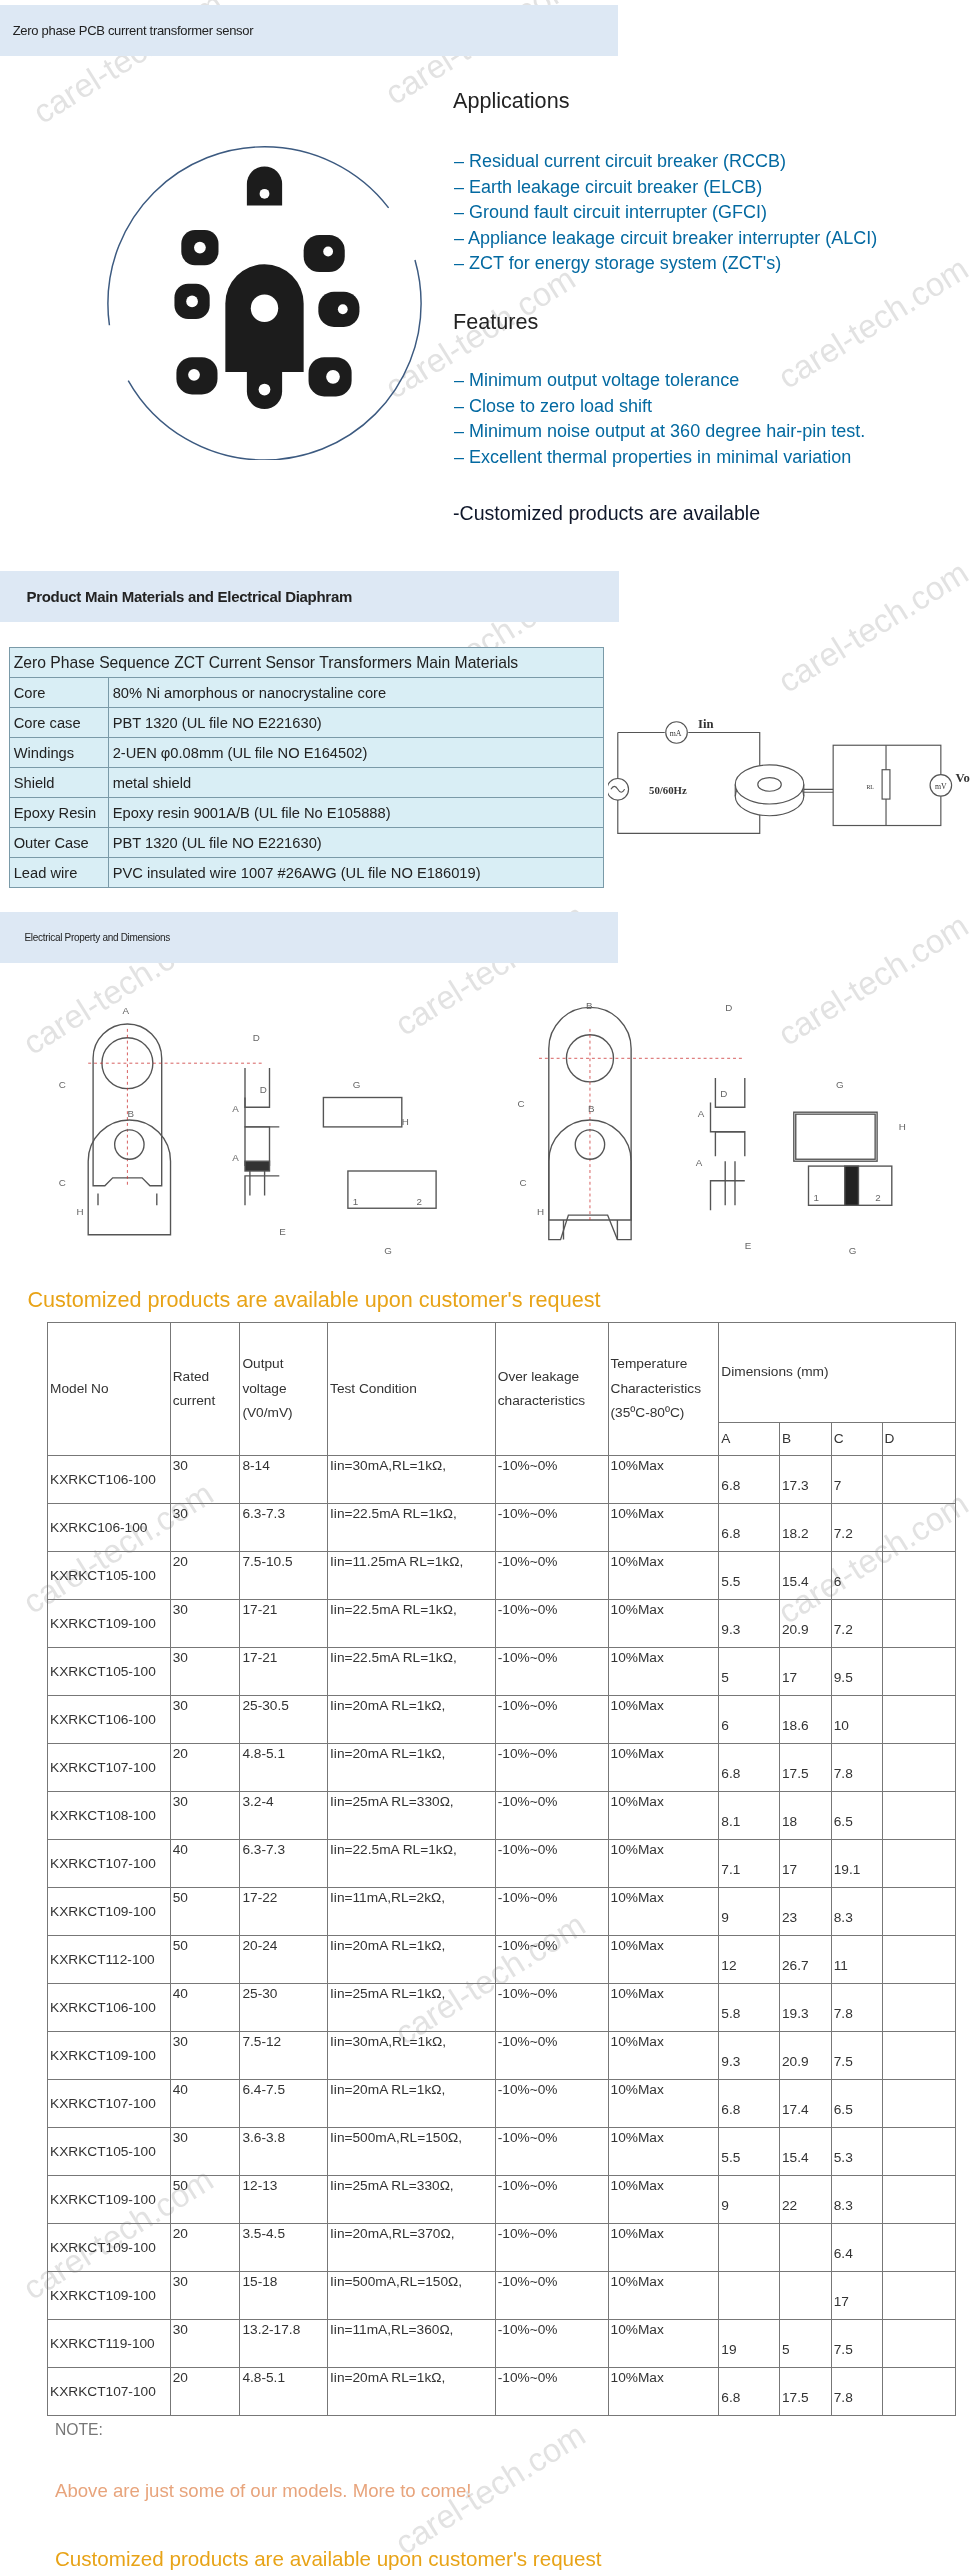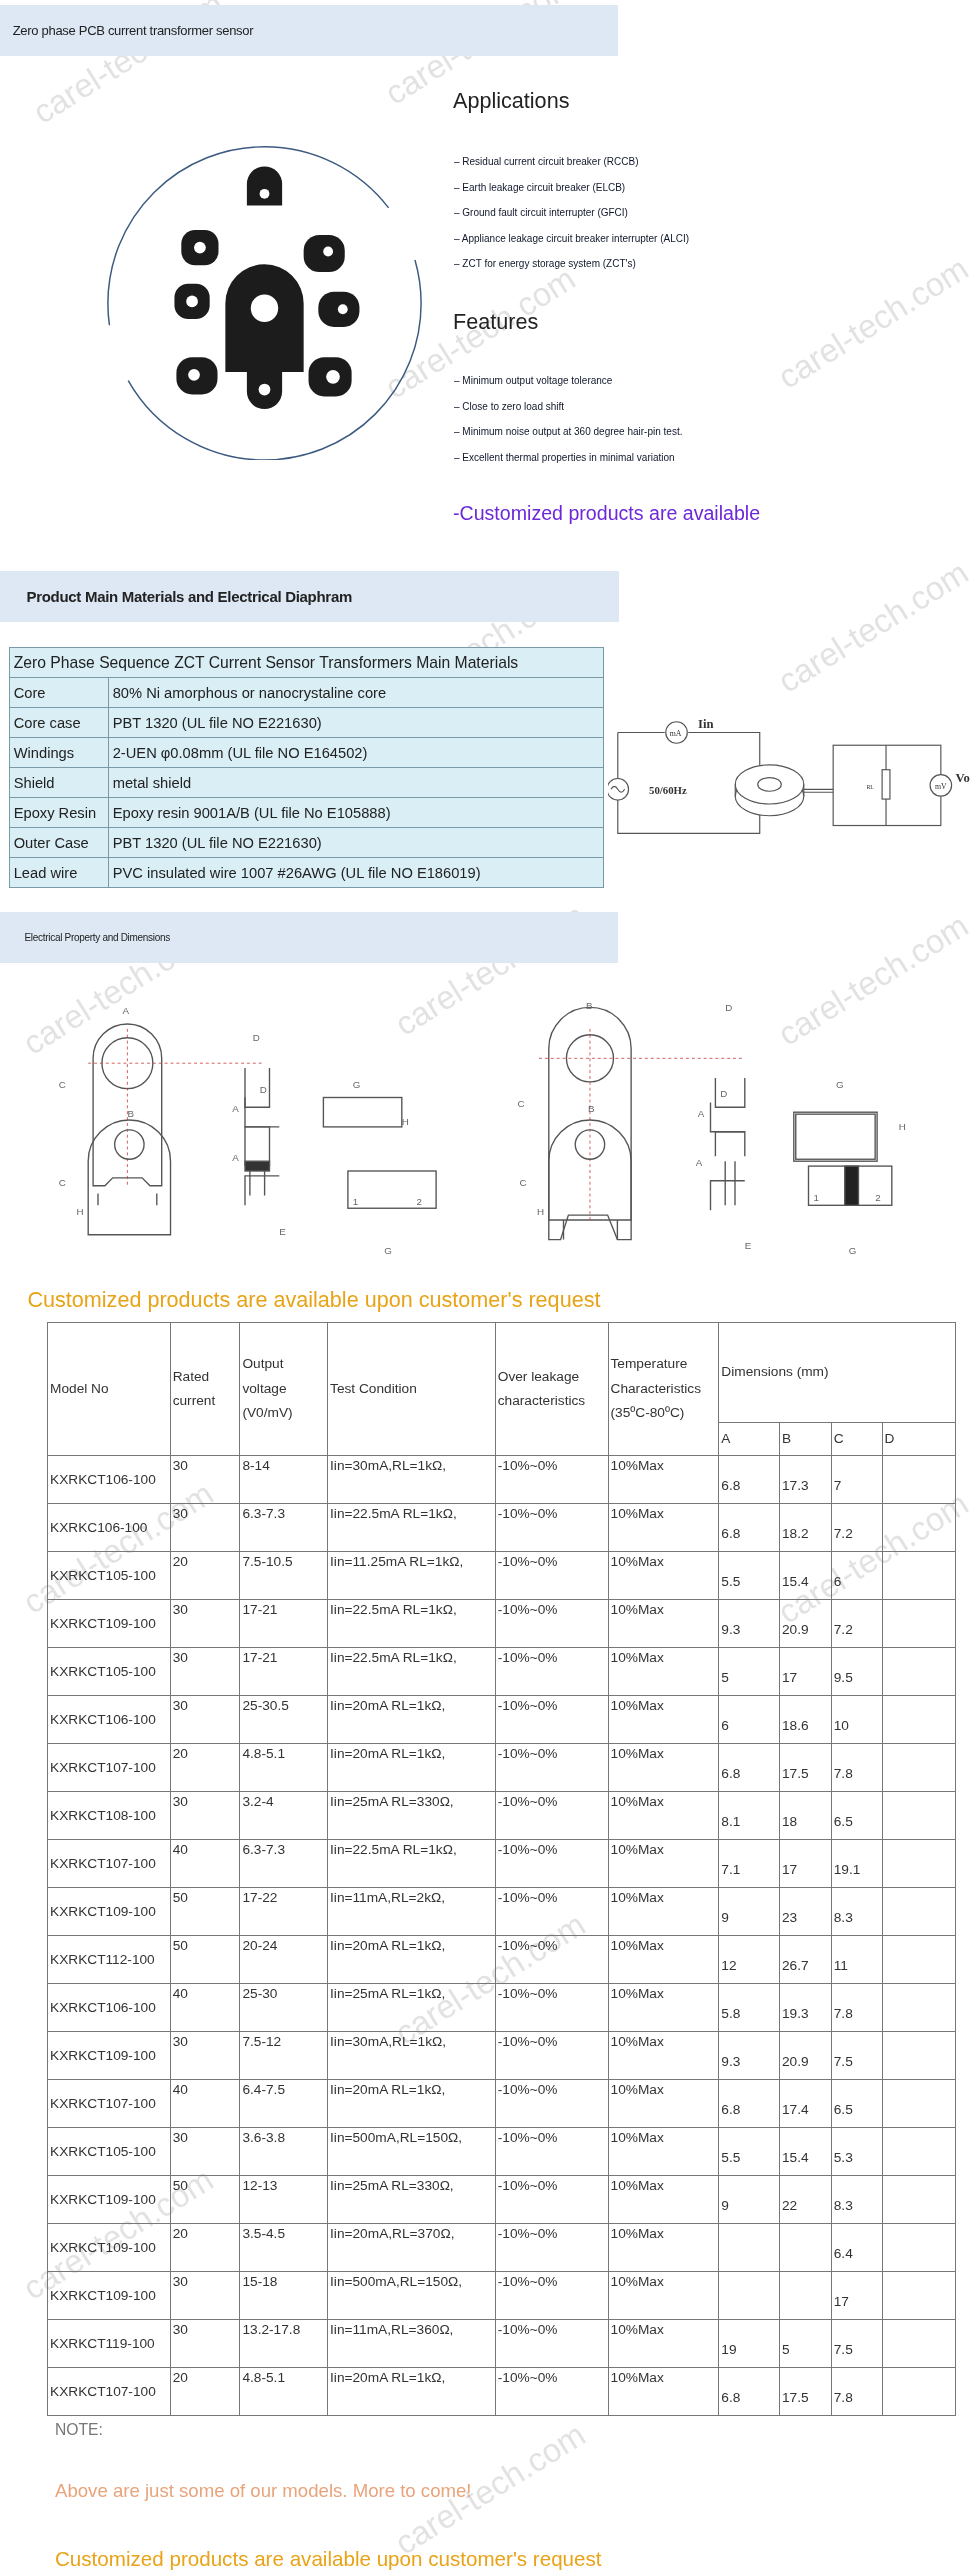--- a/index.html
+++ b/index.html
@@ -2,23 +2,23 @@
 <html><head>
 <meta charset="utf-8">
 <style>
   * { box-sizing: border-box; margin: 0; padding: 0; }
   html, body { width: 980px; background: #ffffff; }
   body { position: relative; height: 2576px; overflow: hidden; font-family: "Liberation Sans", sans-serif; color: #222; }
   .abs { position: absolute; }
   .banner { background: #dde8f4; height: 51px; display: flex; align-items: center; }
   .banner span { font-size: 13px; color: #222; letter-spacing: -0.3px; }
   .h2 { font-size: 21.6px; color: #222; }
-  .bullets { list-style: none; font-size: 10px; line-height: 25.5px; color: #0f172a; }
+  .bullets { list-style: none; font-size: 18px; line-height: 25.5px; color: #0369a1; }
   .orange { color: #e8a317; }
-  .yellow { color: #6d28d9; }
+  .yellow { color: #0f172a; }
   .salmon { color: #e8a47c; }
   
   .mat { border-collapse: collapse; background: #d9eef5; font-size: 14.7px; }
   .mat td { border: 1px solid #7a9aa8; height: 30px; padding: 0 3.9px; white-space: nowrap; margin-left: 48px; }
   .mat td.k { width: 99px; }
   
   .spec { border-collapse: collapse; font-size: 13.7px; color: #333; }
   .spec th, .spec td { border: 1px solid #777; text-align: left; font-weight: normal; vertical-align: top; padding: 2px 2px; }
   .spec th { vertical-align: middle; line-height: 24.5px; }
   .spec td { height: 48px; }

